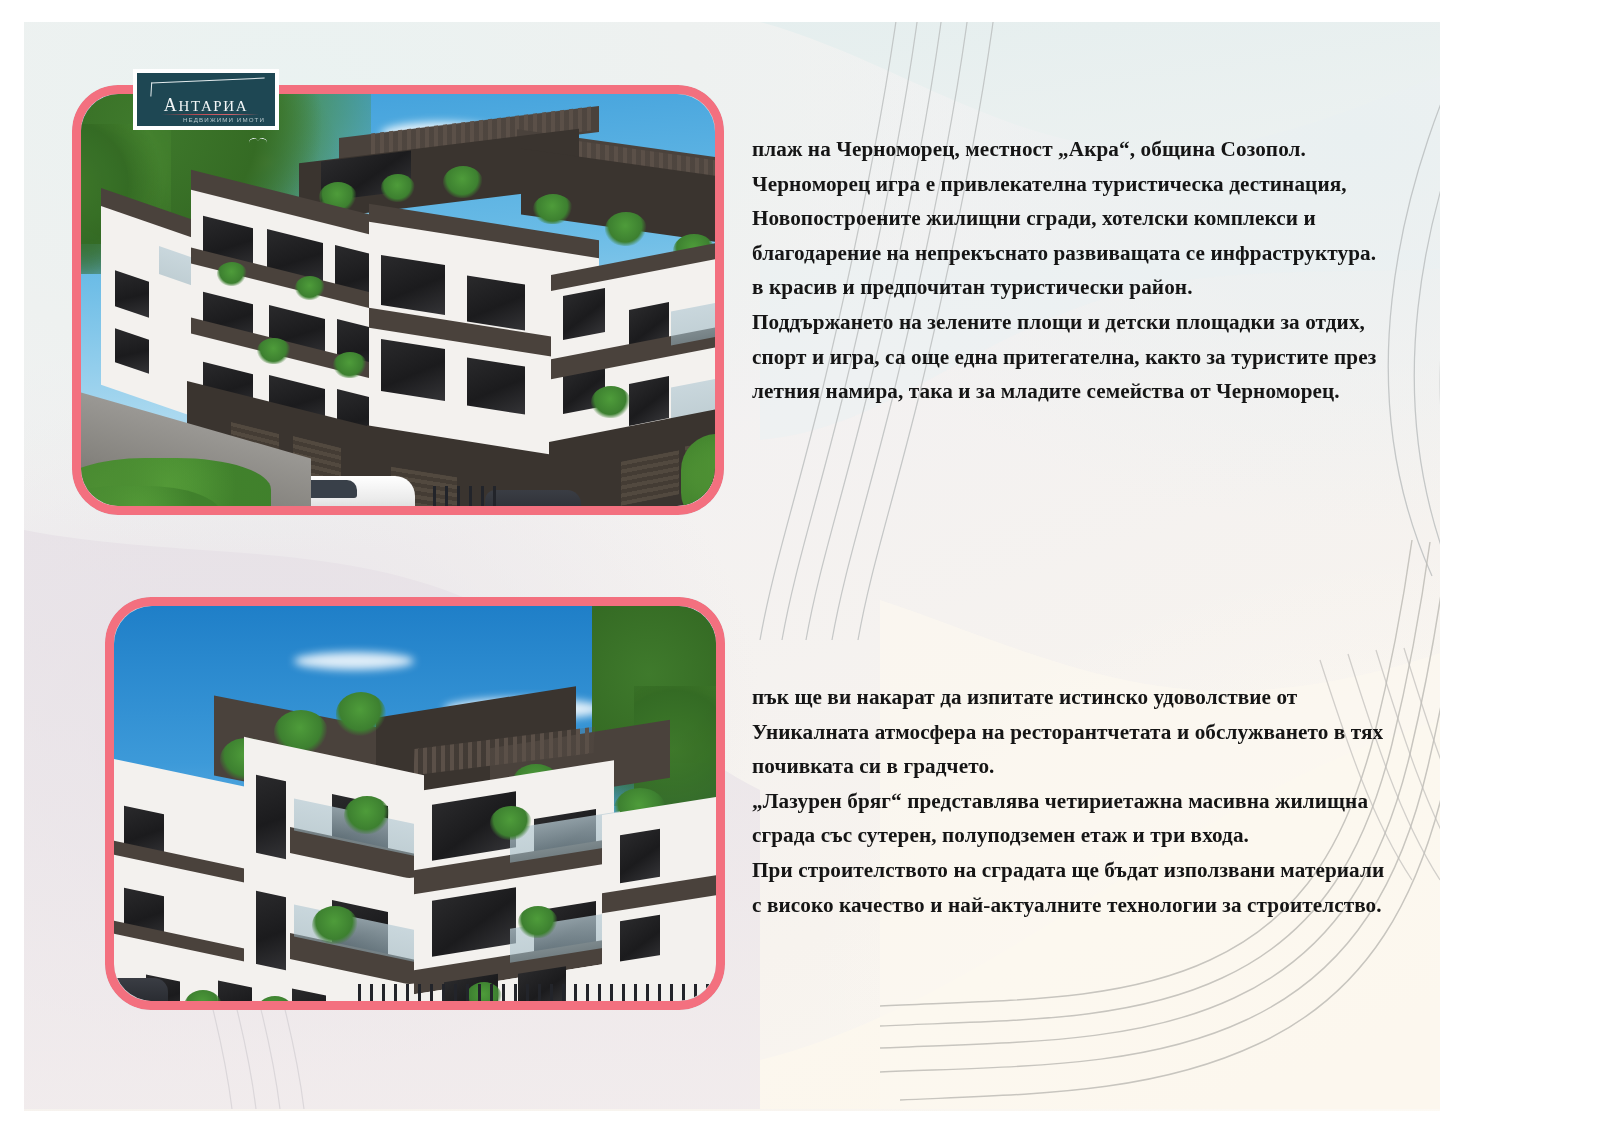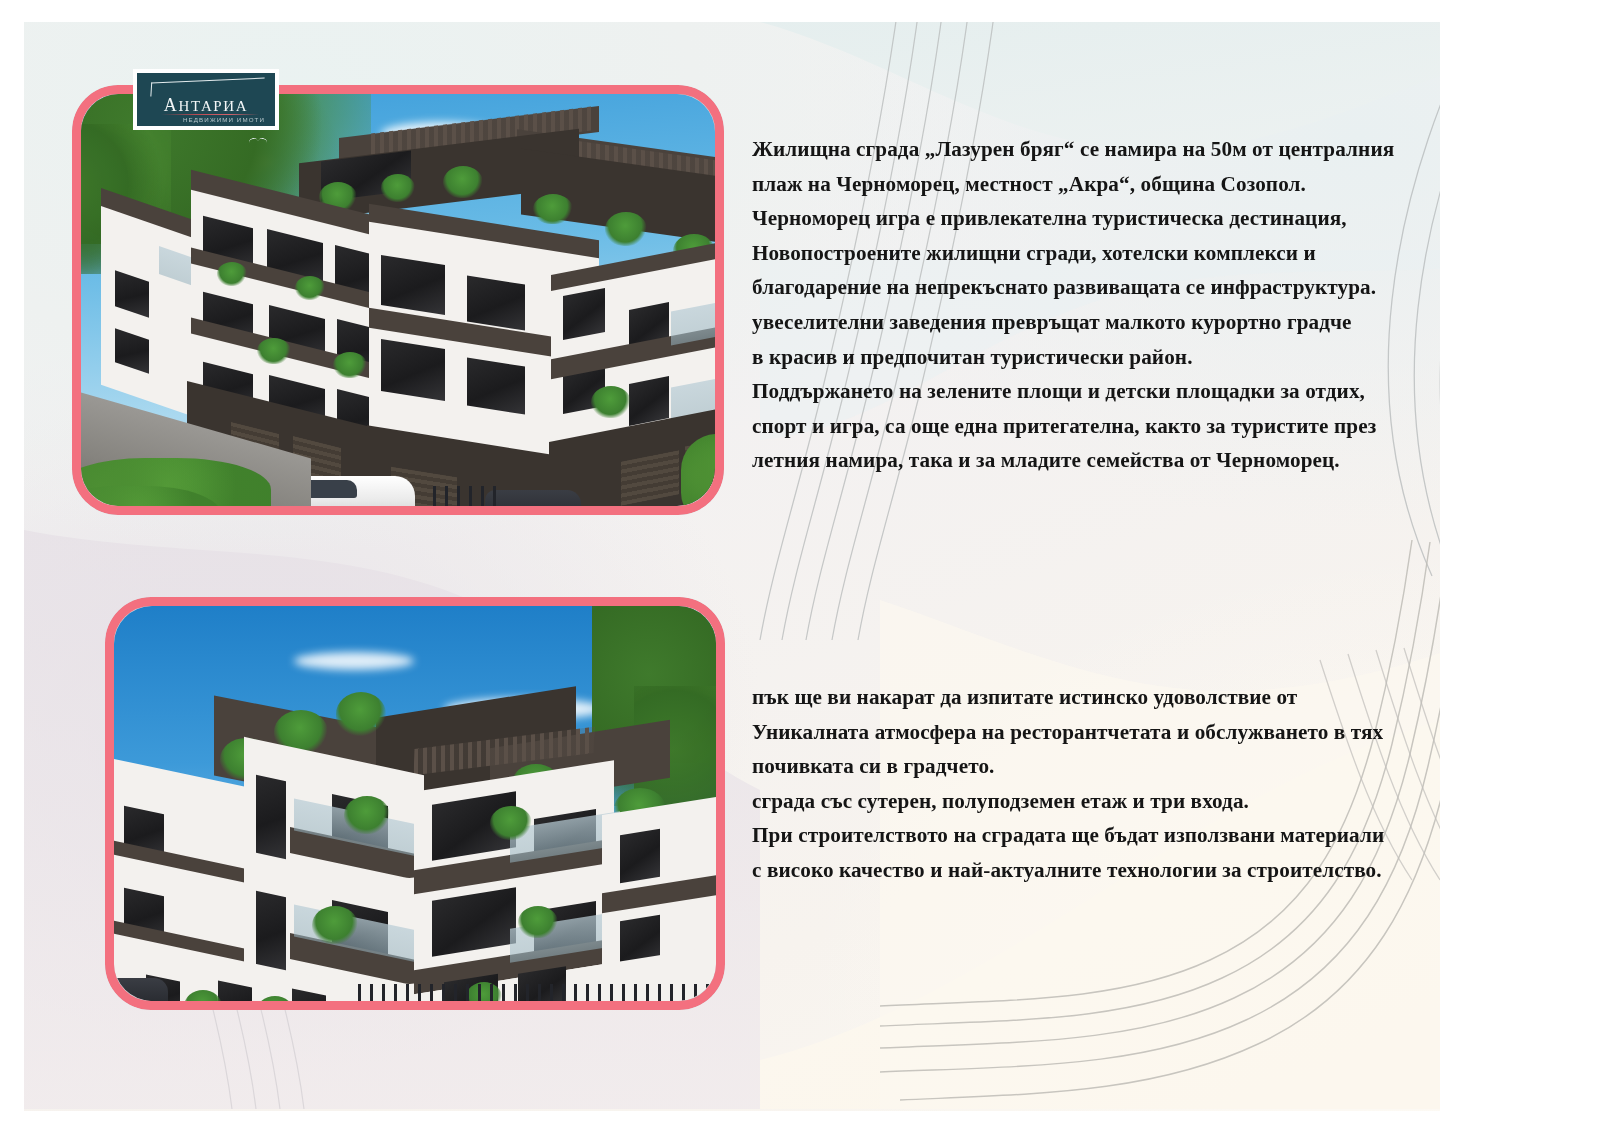--- a/index.html
+++ b/index.html
@@ -519,34 +519,33 @@
   <div id="logo-badge">
     <div class="logo-plate" style="background: rgb(30, 71, 83);">
       <div class="logo-swoosh"></div>
       <div class="logo-word">Антариа</div>
       <div class="logo-rule"></div>
       <div class="logo-sub">НЕДВИЖИМИ ИМОТИ</div>
     </div>
   </div>
 
   <div id="copy-1" class="copy-block">
-    <div class="copy-line">Жилищна сграда „Лазурен бряг“ се намира на 50м от централния</div>
     <div class="copy-line">плаж на Черноморец, местност „Акра“, община Созопол.</div>
     <div class="copy-line">Черноморец игра е привлекателна туристическа дестинация,</div>
     <div class="copy-line">Новопостроените жилищни сгради, хотелски комплекси и</div>
     <div class="copy-line">благодарение на непрекъснато развиващата се инфраструктура.</div>
-    <div class="copy-line">увеселителни заведения превръщат малкото курортно градче</div>
     <div class="copy-line">в красив и предпочитан туристически район.</div>
     <div class="copy-line">Поддържането на зелените площи и детски площадки за отдих,</div>
     <div class="copy-line">спорт и игра, са още една притегателна, както за туристите през</div>
     <div class="copy-line">летния намира, така и за младите семейства от Черноморец.</div>
   </div>
 
   <div id="copy-2" class="copy-block">
     <div class="copy-line">пък ще ви накарат да изпитате истинско удоволствие от</div>
     <div class="copy-line">Уникалната атмосфера на ресторантчетата и обслужването в тях</div>
     <div class="copy-line">почивката си в градчето.</div>
+    <div class="copy-line">„Лазурен бряг“ представлява четириетажна масивна жилищна</div>
     <div class="copy-line">сграда със сутерен, полуподземен етаж и три входа.</div>
     <div class="copy-line">При строителството на сградата ще бъдат използвани материали</div>
     <div class="copy-line">с високо качество и най-актуалните технологии за строителство.</div>
   </div>
 
 </div>
 
 </body></html>

